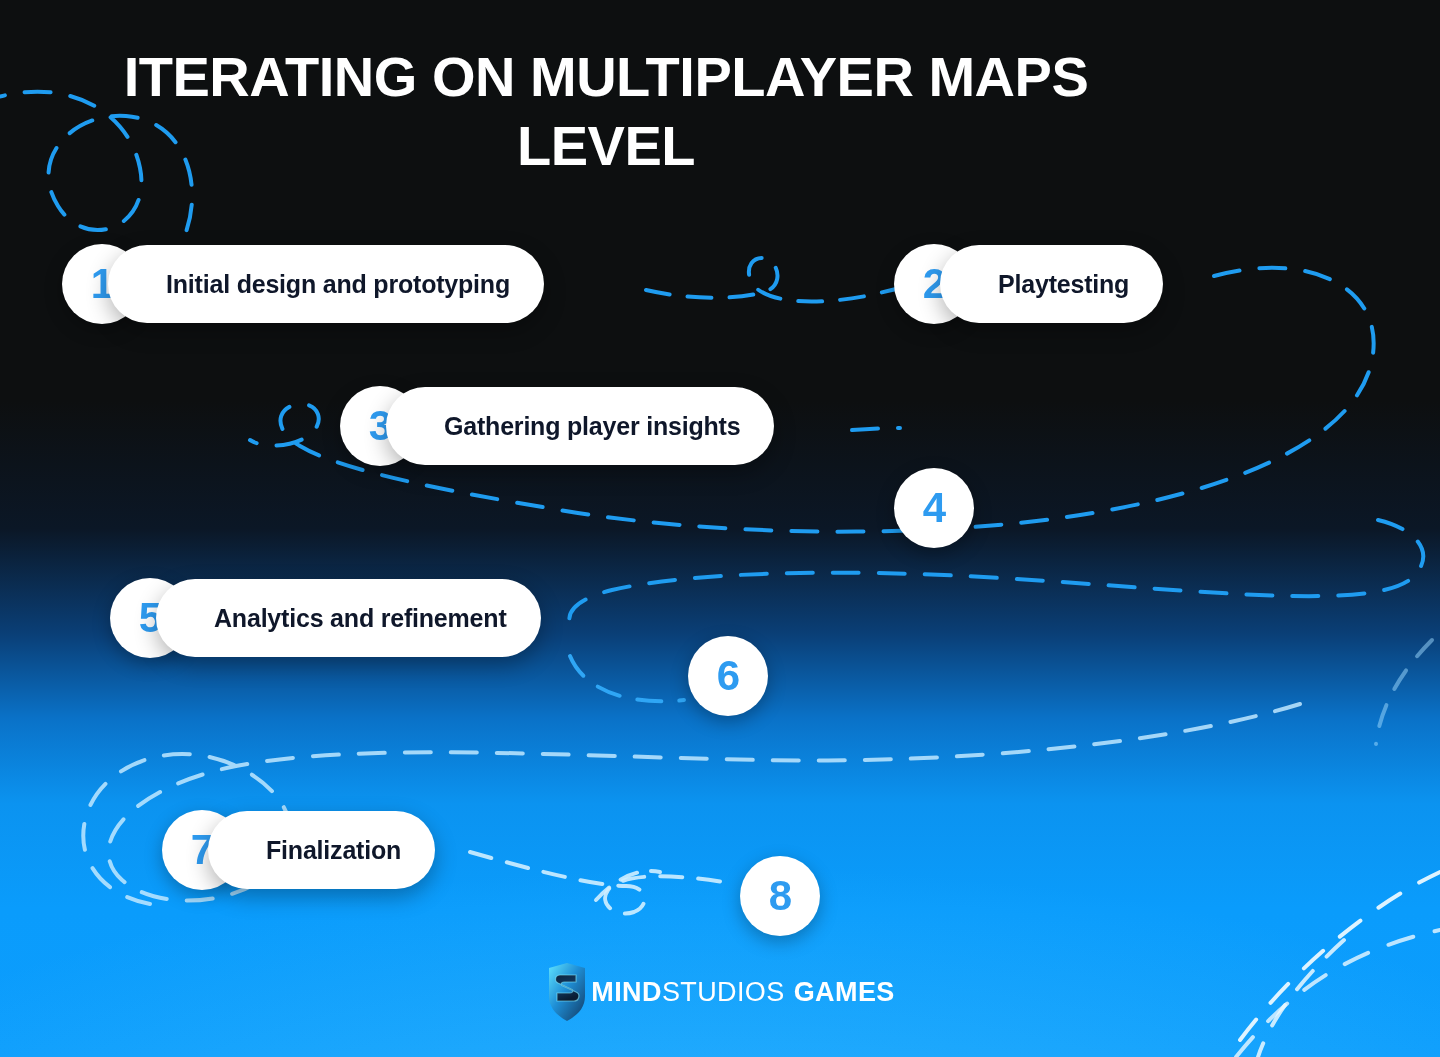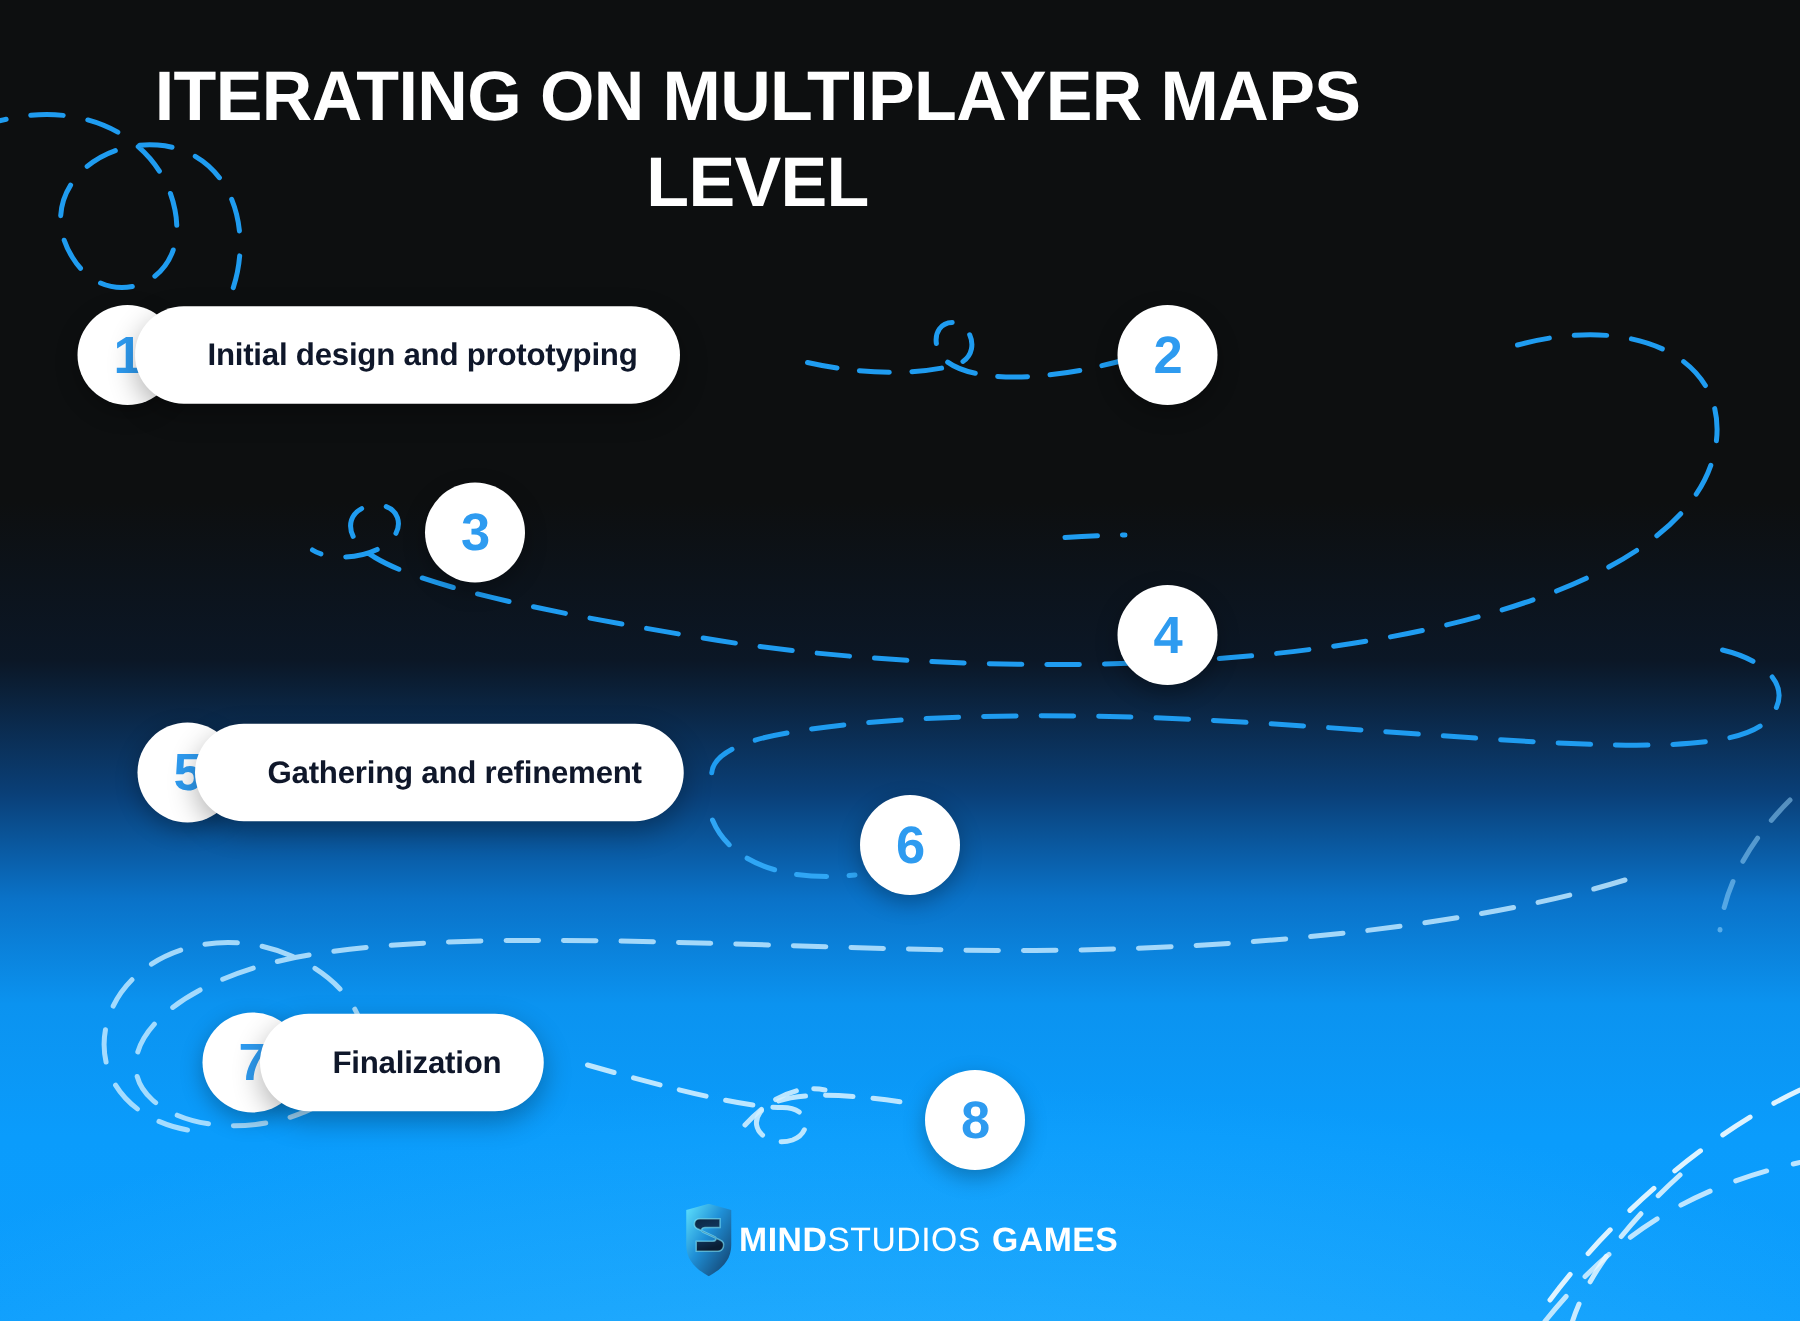--- a/index.html
+++ b/index.html
@@ -161,33 +161,35 @@
     <span class="tline">ITERATING ON MULTIPLAYER MAPS LEVEL</span>
   </div>
 
   <div class="step" style="left:62px; top:244px;">
     <div class="step-num">1</div>
     <div class="step-pill">Initial design and prototyping</div>
   </div>
 
   <div class="step" style="left:894px; top:244px;">
     <div class="step-num">2</div>
+    <div class="step-pill">Playtesting</div>
   </div>
 
   <div class="step" style="left:340px; top:386px;">
     <div class="step-num">3</div>
+    <div class="step-pill">Gathering player insights</div>
   </div>
 
   <div class="step" style="left:894px; top:468px;">
     <div class="step-num">4</div>
   </div>
 
   <div class="step" style="left:110px; top:578px;">
     <div class="step-num">5</div>
-    <div class="step-pill">Gathering and refinement</div>
+    <div class="step-pill">Analytics and refinement</div>
   </div>
 
   <div class="step" style="left:688px; top:636px;">
     <div class="step-num">6</div>
   </div>
 
   <div class="step" style="left:162px; top:810px;">
     <div class="step-num">7</div>
     <div class="step-pill">Finalization</div>
   </div>

